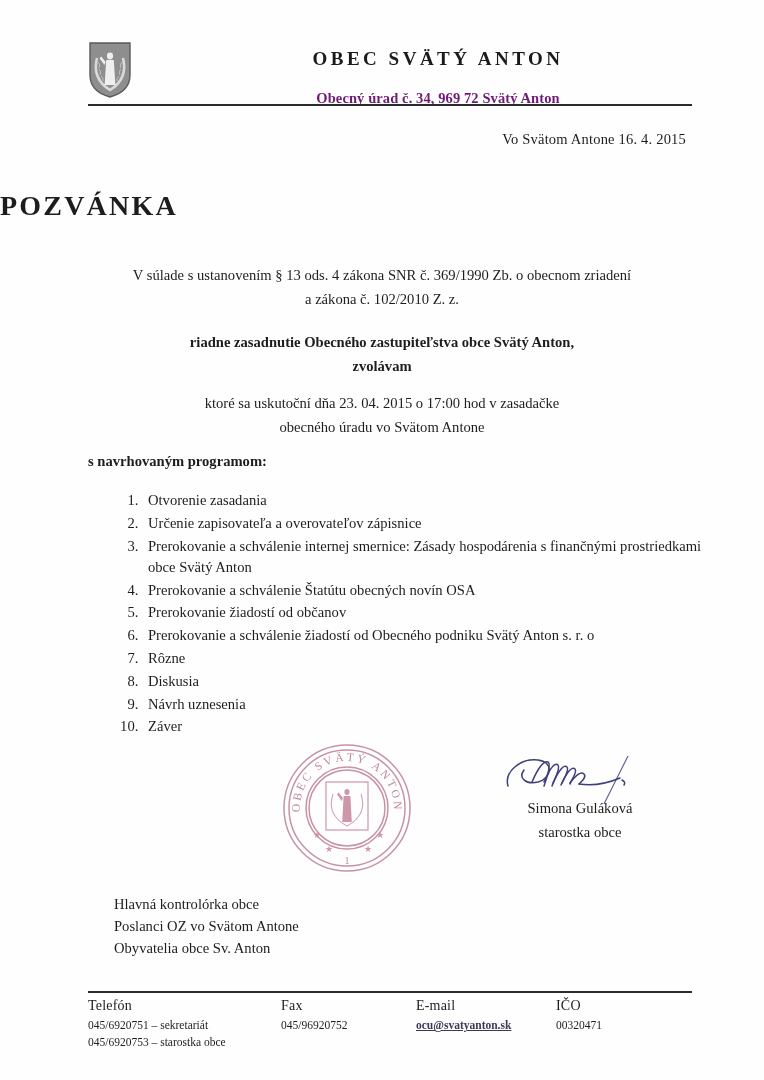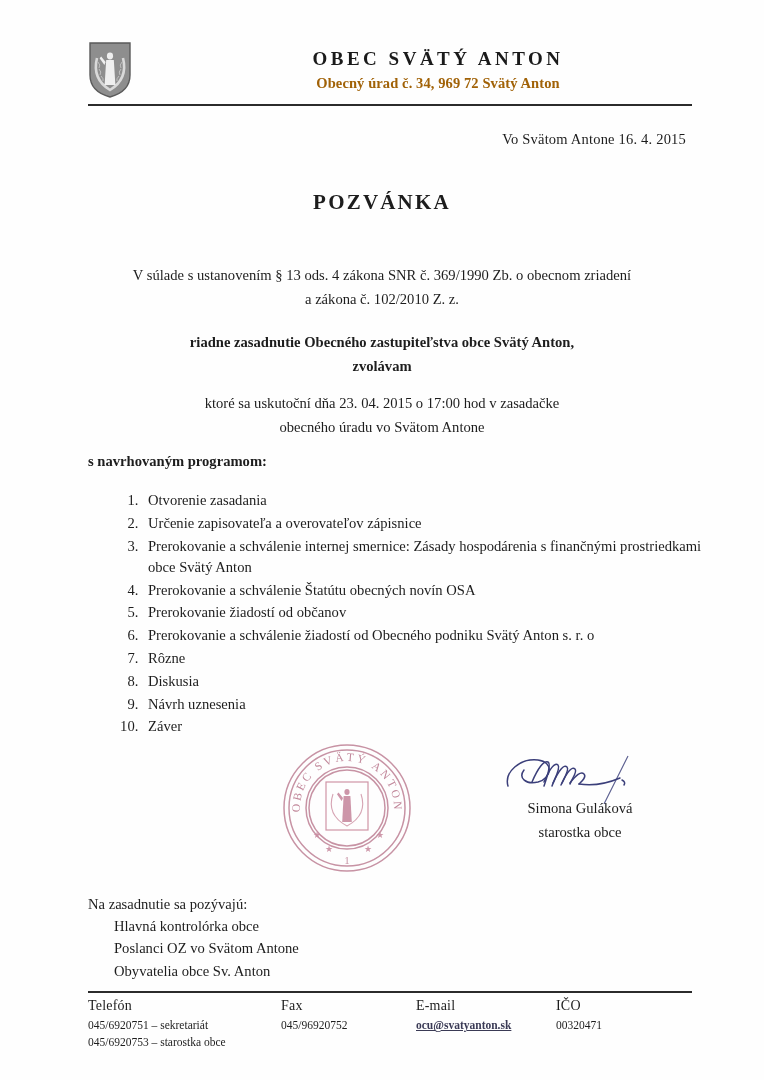--- a/index.html
+++ b/index.html
@@ -47,22 +47,22 @@
     font-size: 19px;
     font-weight: bold;
     letter-spacing: 3.5px;
     color: #1a1a1a;
     line-height: 1.15;
     white-space: nowrap;
   }
   .org-sub {
     font-size: 14.5px;
     font-weight: bold;
-    color: #a16207;
-    margin-top: 5px;
+    color: #701a75;
+    margin-top: 20px;
     letter-spacing: 0.1px;
     white-space: nowrap;
   }
   .header-rule {
     position: absolute;
     left: 88px;
     top: 104px;
     width: 604px;
     height: 2px;
     background: #2b2b2b;
@@ -77,22 +77,21 @@
     letter-spacing: 0.2px;
     white-space: nowrap;
   }
 
   
   .doc-title {
     position: absolute;
     left: 0;
     right: 0;
     top: 190px;
-    text-align: center;
-    font-size: 21px;
+    font-size: 28px;
     font-weight: bold;
     letter-spacing: 2.2px;
   }
 
   
   .intro {
     position: absolute;
     left: 82px;
     width: 600px;
     top: 264px;
@@ -340,21 +339,20 @@
           <path d="M142 28 q4 2 2 5"></path>
         </g>
         <path d="M148 4 L124 52" stroke="#3b3f7a" stroke-width="1.1" fill="none" opacity=".85"></path>
       </svg>
     </div>
     <div class="sig-name">Simona Guláková</div>
     <div class="sig-role">starostka obce</div>
   </div>
 
   <div class="invitees">
-    <p class="lead">Na zasadnutie sa pozývajú:</p>
     <ul>
       <li>Hlavná kontrolórka obce</li>
       <li>Poslanci OZ vo Svätom Antone</li>
       <li>Obyvatelia obce Sv. Anton</li>
     </ul>
   </div>
 
   <div class="footer-rule"></div>
   <div class="footer">
     <div class="f-col c1">

